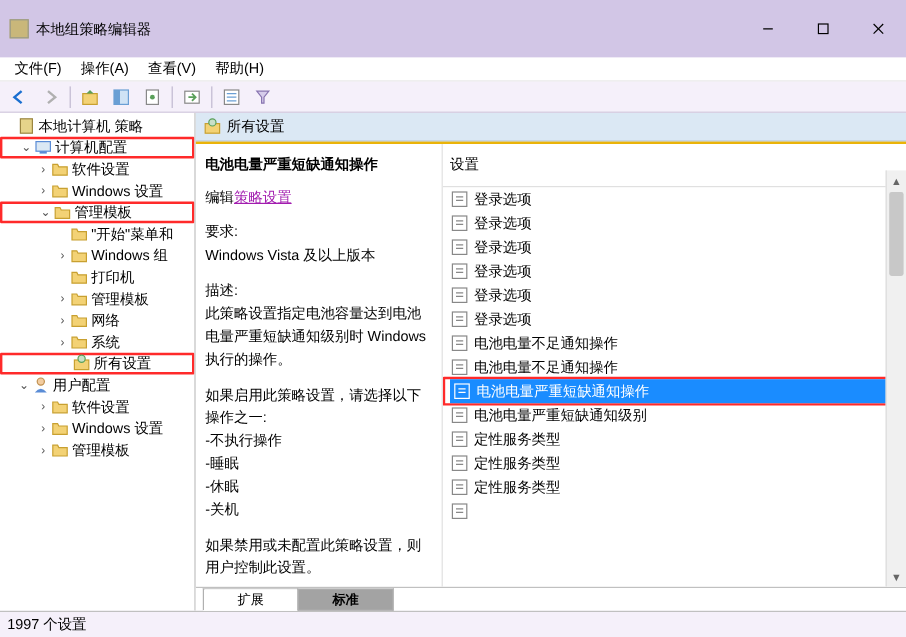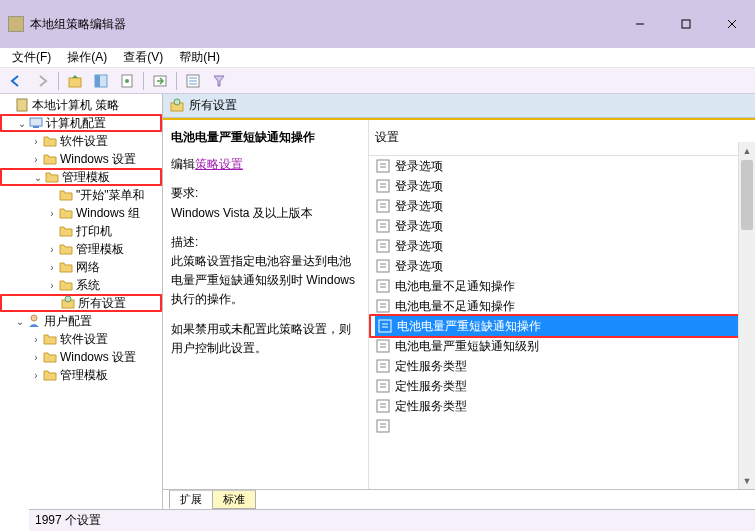--- a/index.html
+++ b/index.html
@@ -45,25 +45,25 @@
 .list-pane ul { list-style: none; text-align: right; }
 .list-row { display: flex; align-items: center; height: 20px; padding-left: 4px; gap: 4px; cursor: default; }
 .list-row .licon { width: 16px; height: 16px; flex-shrink: 0; }
 .list-row.selected { color: #fff; }
 .list-row.selected .sel-bg { background: #1a8cff; }
 .row-wrap { position: relative; }
 .row-wrap.redbox { border: 2px solid #ff2a2a; margin: -2px 2px -2px 0; }
 .sel-bg { display: flex; align-items: center; height: 20px; flex: 1; gap: 4px; padding-left: 2px; padding-right: 6px; }
 
 .tabs { height: 20px; display: flex; align-items: flex-end; border-top: 1px solid #c0c0c0; padding-left: 6px; background: #fff; }
-.tabs .tab { padding: 1px 10px; border: 1px solid #b0b0b0; border-top: 1px solid #ccc; background: #fff; margin-right: -1px; font-size: 11px; position: relative; top: 0; margin-top: 40px; }
+.tabs .tab { padding: 1px 28px; border: 1px solid #b0b0b0; border-top: 1px solid #ccc; background: #fff; margin-right: -1px; font-size: 11px; position: relative; top: 0; margin-top: 40px; }
 .tabs .tab.active { background: #fff; border-bottom: 1px solid #fff; font-weight: normal; }
-.tabs .tab.inactive { background: #fef9c3; }
-
-.statusbar { height: 22px; border-top: 1px solid #c0c0c0; display: flex; align-items: center; padding: 0 6px; background: #f5f0fa; margin-left: 29px; }
+.tabs .tab.inactive { background: #a3a3a3; font-weight: bold; }
+
+.statusbar { height: 22px; border-top: 1px solid #c0c0c0; display: flex; align-items: center; padding: 0 6px; background: #f5f0fa; }
 
 .scrollbar-v { position: absolute; right: 0; top: 22px; bottom: 0; width: 17px; background: #f0f0f0; border-left: 1px solid #ddd; }
 .scrollbar-v .thumb { position: absolute; left: 2px; right: 2px; top: 18px; height: 70px; background: #c8c8c8; border-radius: 2px; }
 .scrollbar-v .arrow { position: absolute; left: 0; right: 0; height: 17px; display: flex; align-items: center; justify-content: center; color: #666; font-size: 9px; }
 .scrollbar-v .arrow.up { top: 0; }
 .scrollbar-v .arrow.down { bottom: 0; }
 
 
 .icon-policy { fill: #e6d48a; stroke: #9b8640; }
 .icon-folder { fill: #f3d275; stroke: #c8a030; }
@@ -313,20 +313,26 @@
           <circle cx="8" cy="4" r="3" fill="#c8e0c8" stroke="#5aa05a"></circle>
         </svg>
       <span>所有设置</span>
     </div>
     <div class="right-body">
       <div class="detail-pane">
         <div class="dtitle">电池电量严重短缺通知操作</div>
         <p><span>编辑</span><span class="dlink">策略设置</span></p>
         <p><span>要求:</span><br><span>Windows Vista 及以上版本</span></p>
         <p><span>描述:</span><br><span>此策略设置指定电池容量达到电池电量严重短缺通知级别时 Windows 执行的操作。</span></p>
+        <p><span>如果启用此策略设置，请选择以下操作之一:</span><br>
+          <span>-不执行操作</span><br>
+          <span>-睡眠</span><br>
+          <span>-休眠</span><br>
+          <span>-关机</span>
+        </p>
         <p>如果禁用或未配置此策略设置，则用户控制此设置。</p>
       </div>
       <div class="list-pane">
         <div class="list-header">
             <span>设置</span>
           </div>
         <ul id="settings-list">
             <li class="row-wrap">
               <div class="list-row">
                 <div class="sel-bg">

